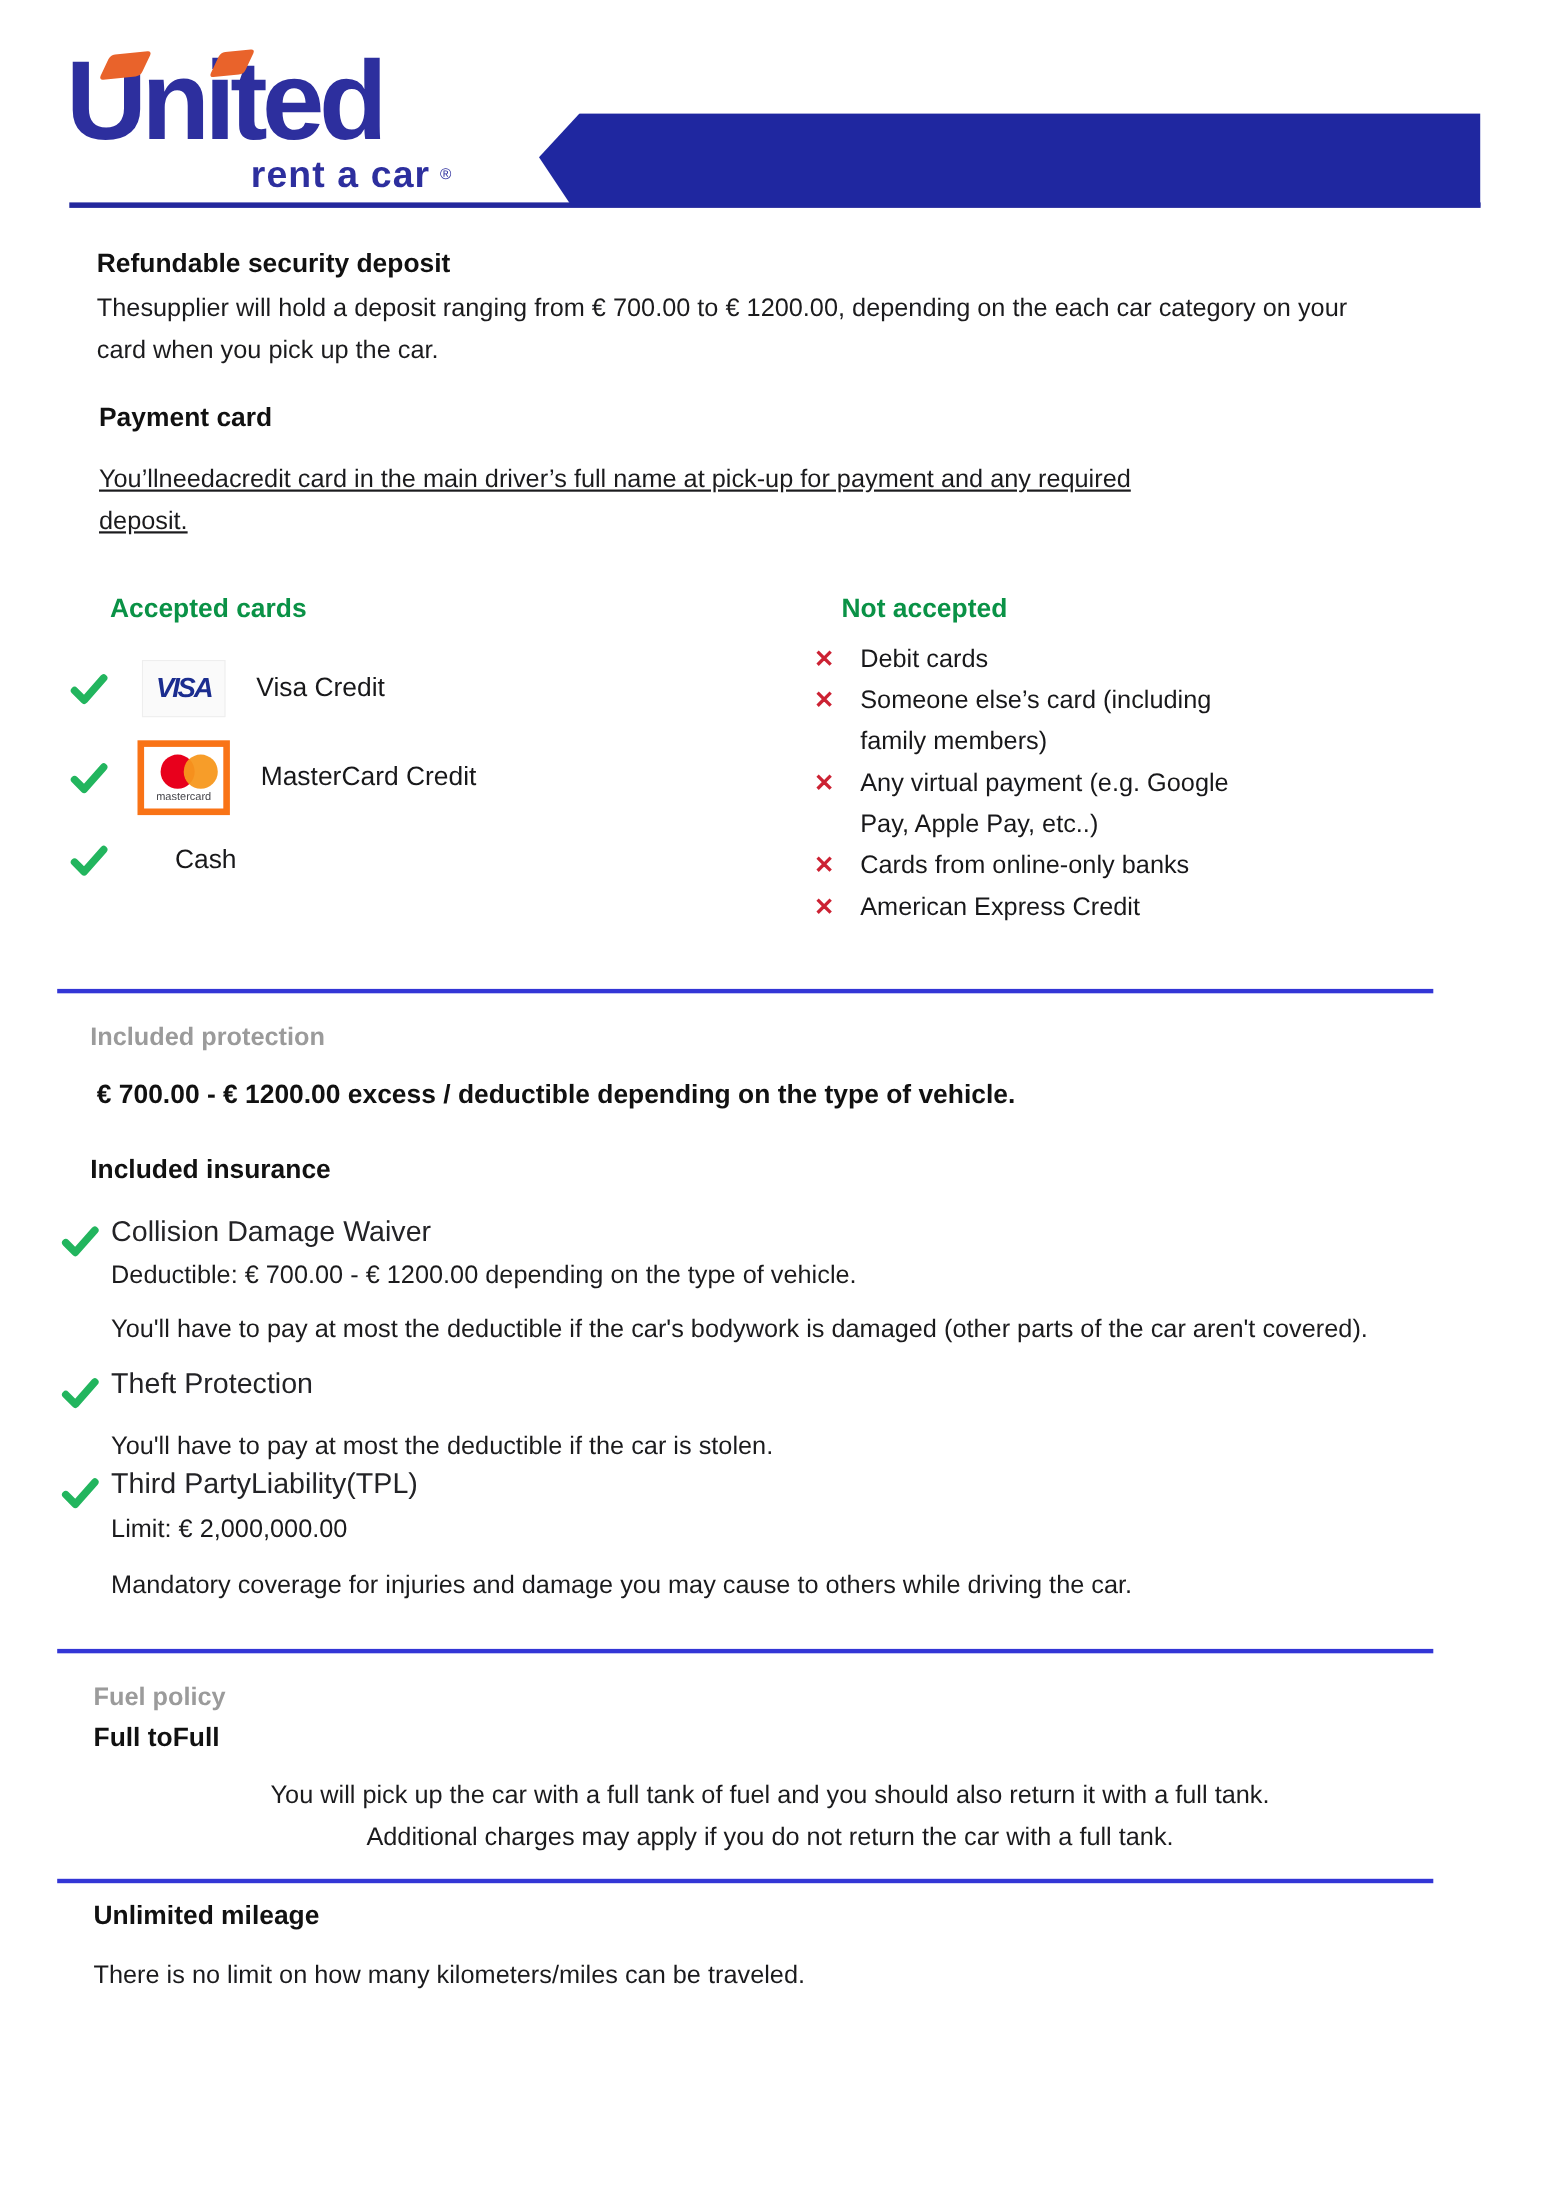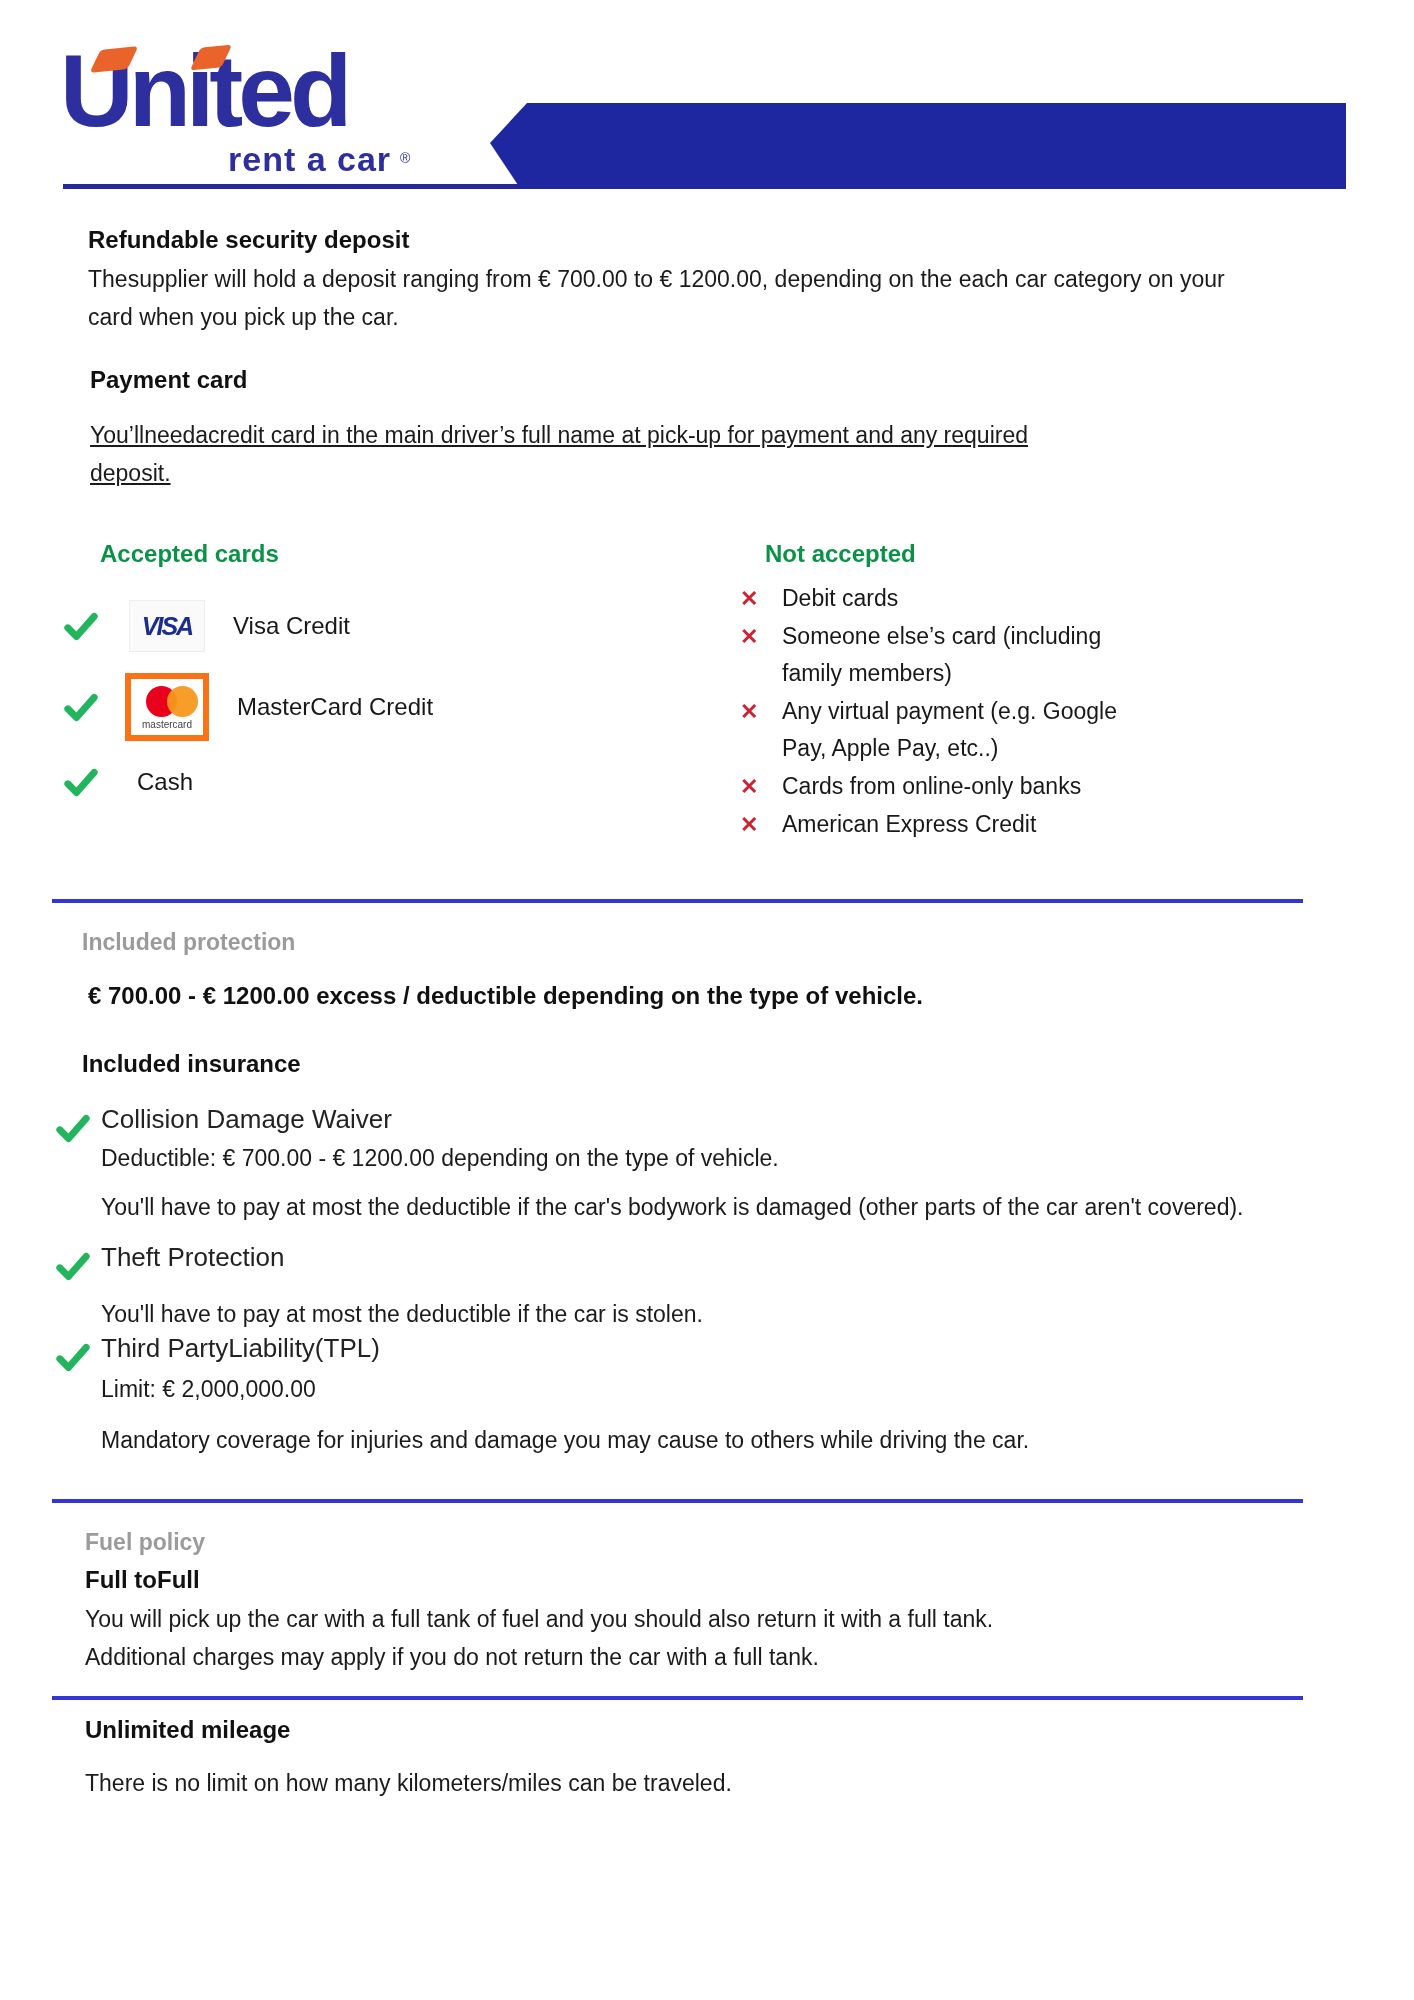--- a/index.html
+++ b/index.html
@@ -54,21 +54,21 @@
     font-size:25px; font-weight:700; font-style:italic; color:#1b2d8f; letter-spacing:-2px;
   }
   .mc-box {
     width:84px; height:68px; margin-left:26px; background:#fff; border:6px solid #f97316;
     position:relative;
   }
   .mc-red { position:absolute; left:15px; top:7px; width:31px; height:31px; border-radius:50%; background:#e8001c; }
   .mc-orange { position:absolute; left:36px; top:7px; width:31px; height:31px; border-radius:50%; background:#f7981d; opacity:0.95; }
   .mc-word { position:absolute; bottom:5px; width:100%; text-align:center; font-size:10px; color:#45454a; }
   .acc-label { font-size:24px; margin-left:28px; color:#18181a; }
-  .row-cash .acc-label { margin-left:38px; }
+  .row-cash .acc-label { margin-left:60px; }
   .na-item { display:flex; margin-bottom:1px; }
   .cross { width:24px; flex:0 0 24px; margin-left:8px; margin-right:18px; color:#cc2233;
     font-weight:700; font-size:22px; line-height:37px; }
   .na-text { font-size:23px; line-height:37px; max-width:360px; color:#18181a; }
   
   .divider { height:4px; width:1251px; margin-left:52px; background:#3336d6; border:none; }
   .div1 { margin-top:55px; }
   .div2 { margin-top:40px; }
   .div3 { margin-top:20px; }
   
@@ -85,21 +85,21 @@
   .ins-name { font-size:26px; color:#232326; }
   .ins-detail { margin-top:10px; font-size:23px; color:#1b1b1d; }
   .ins-desc { margin-top:16px; font-size:23px; line-height:38px; max-width:1210px; color:#1b1b1d; }
   .ins-theft .ins-desc { margin-top:22px; }
   .ins-tpl .ins-detail { margin-top:12px; }
   .ins-tpl .ins-desc { margin-top:18px; }
   
   .sec-fuel { margin-left:85px; margin-right:70px; }
   .sec-fuel .gray-label { margin-top:26px; }
   .fuel-title { margin-top:10px; font-size:24px; font-weight:700; color:#111; }
-  .fuel-body { margin-top:6px; }
+  .fuel-body { margin-top:18px;text-align:center; }
   .fuel-body .body-text { max-width:1230px; }
   .sec-mileage { margin-left:85px; margin-right:70px; }
   .sec-mileage .gray-label { margin-top:40px; }
   .mileage-title { margin-top:16px; font-size:24px; font-weight:700; color:#111; }
   .mileage-body { margin-top:20px; }
 </style>
 </head>
 <body>
 
 <div class="page">

